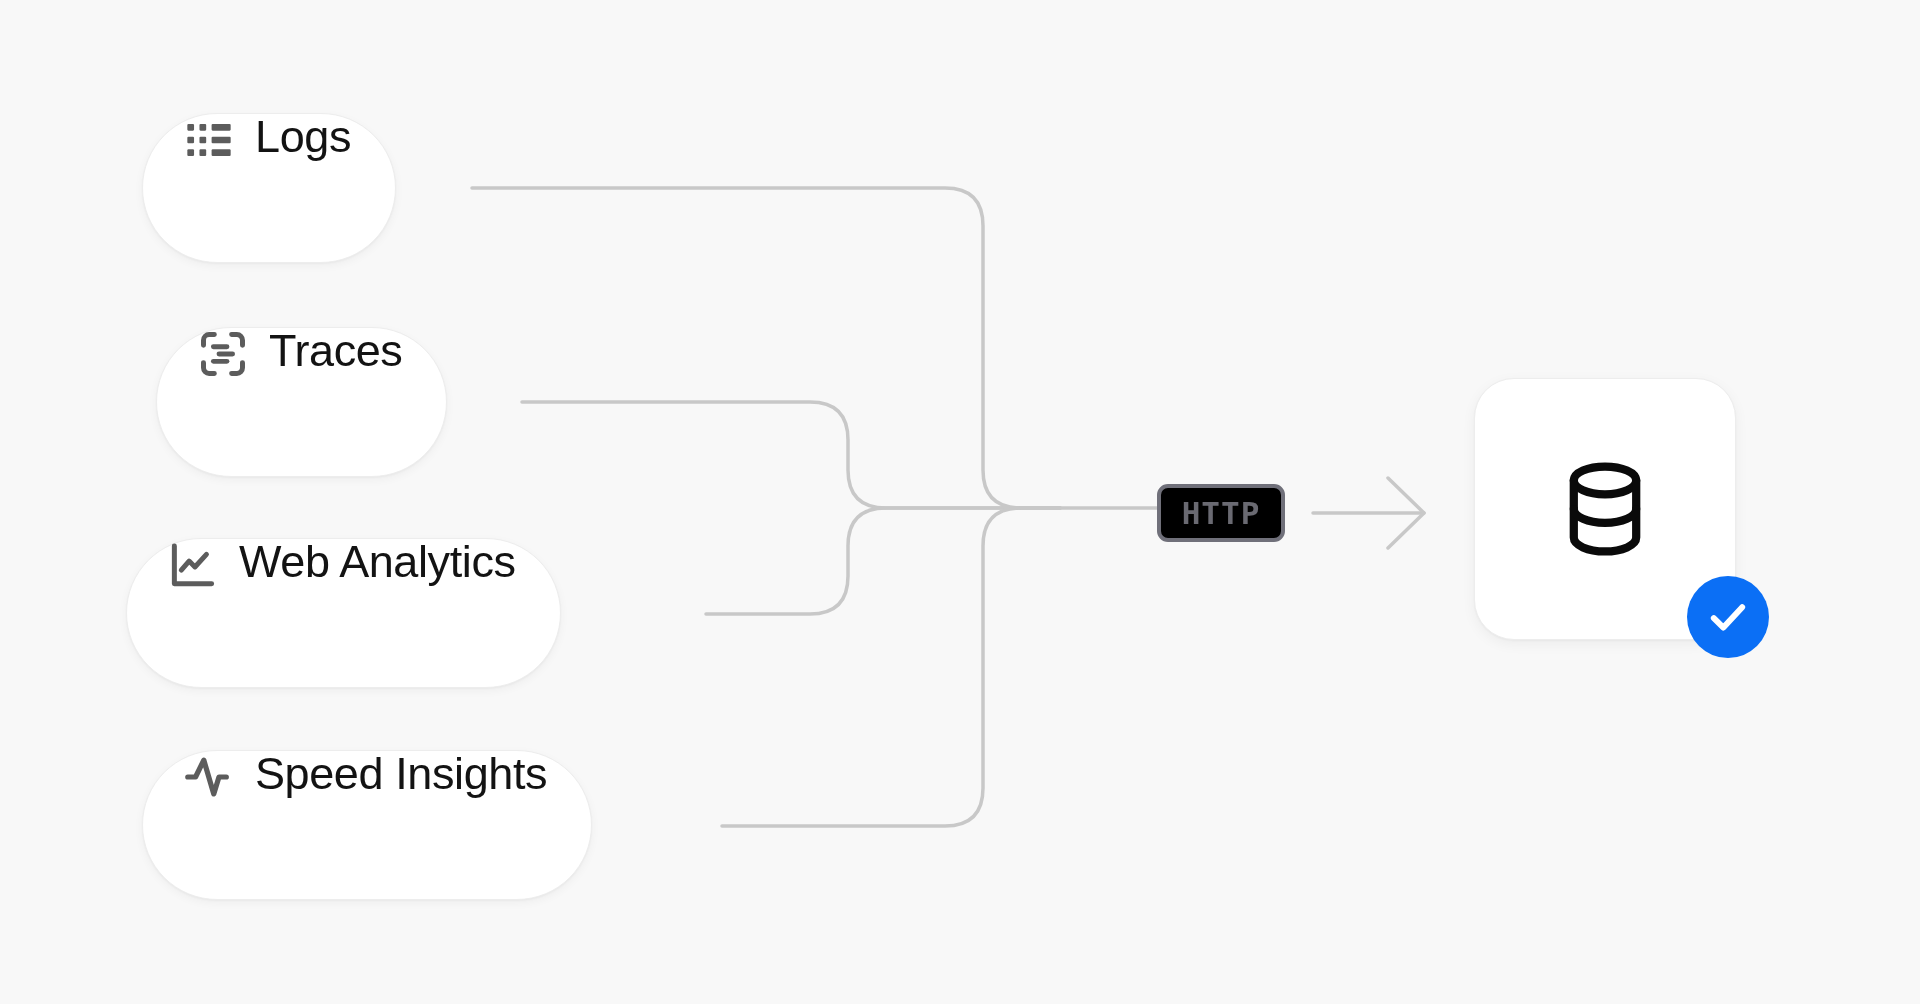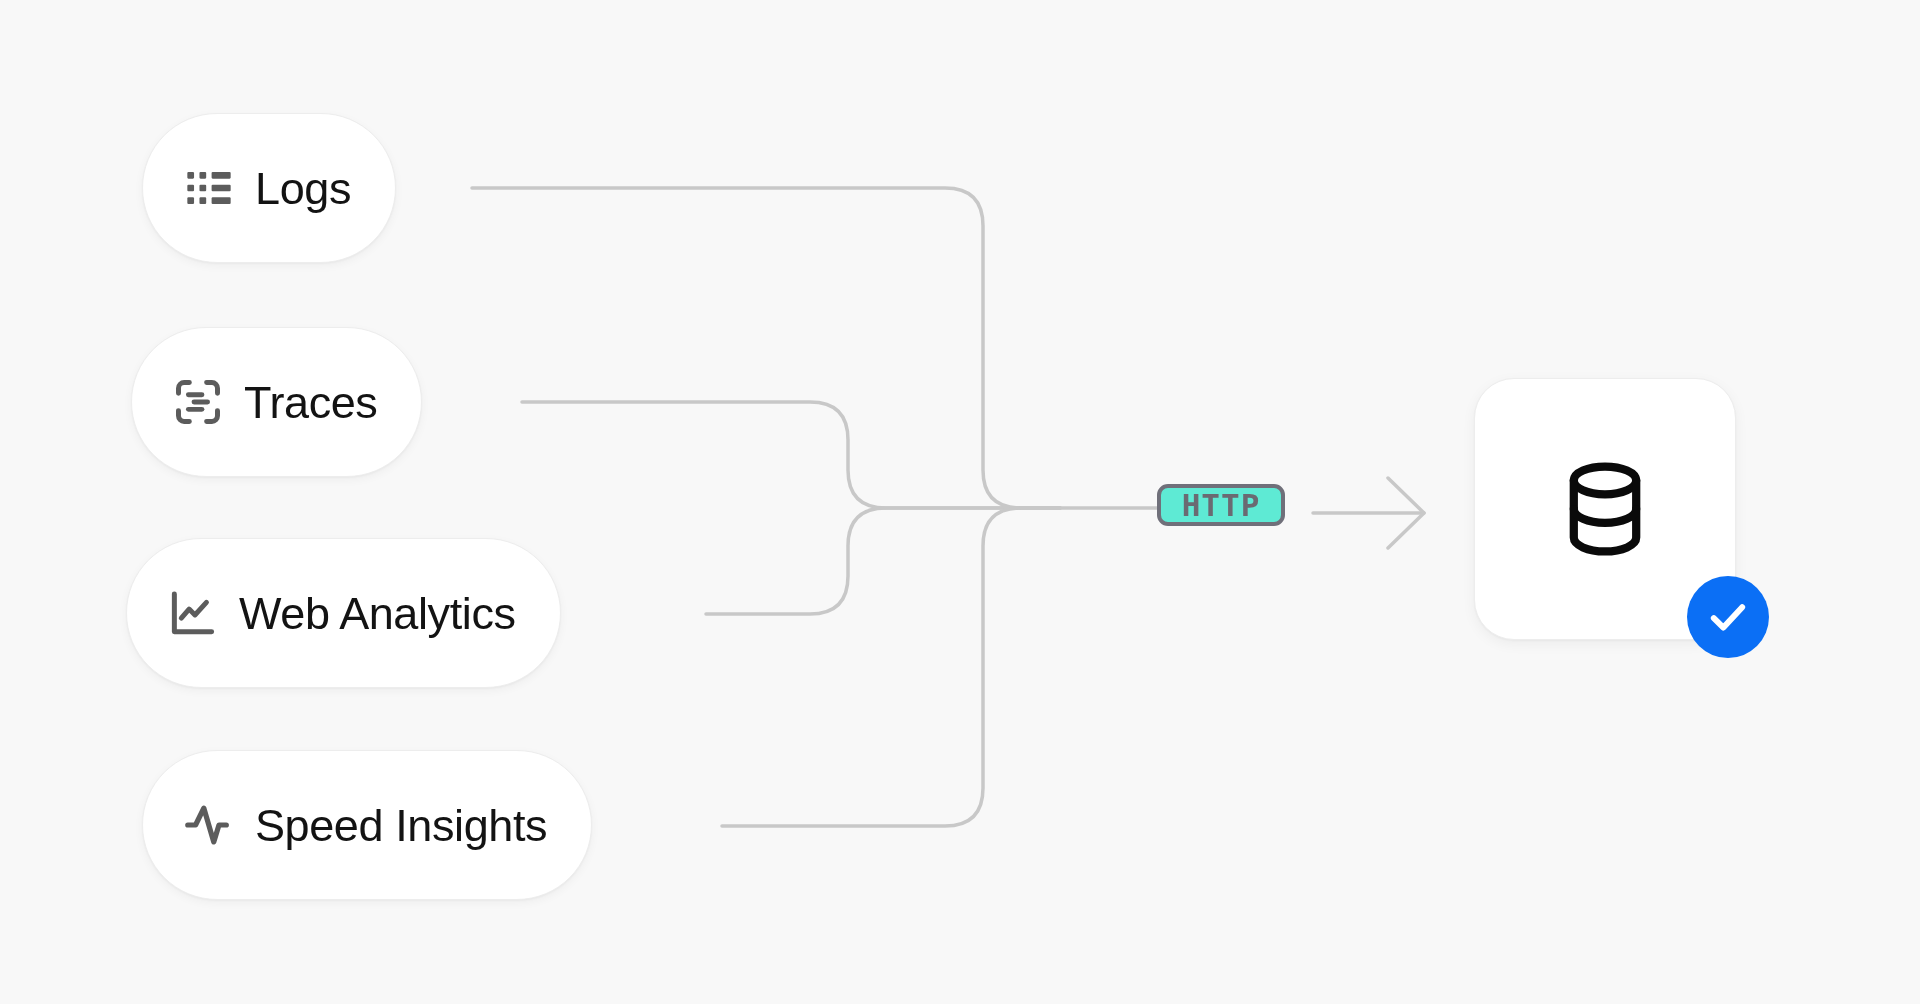--- a/index.html
+++ b/index.html
@@ -30,34 +30,33 @@
     inset: 0;
     width: 1920px;
     height: 1004px;
     pointer-events: none;
   }
 
   
   .source-pill {
     position: absolute;
     display: flex;
-    align-items: center;
     gap: 20px;
     height: 150px;
     padding: 0 44px 0 40px;
     background: #ffffff;
     border: 1.5px solid #ededed;
     border-radius: 75px;
     box-shadow: 0 1px 2px rgba(0,0,0,0.035),
                 0 3px 10px rgba(0,0,0,0.045);
     white-space: nowrap;
   }
 
   .pill-logs          { left: 142px; top: 113px; }
-  .pill-traces        { left: 131px; top: 327px; }
+  .pill-traces        { left: 156px; top: 327px; }
   .pill-webanalytics  { left: 126px; top: 538px; }
   .pill-speedinsights { left: 142px; top: 750px; }
 
   .pill-icon {
     flex: 0 0 auto;
     width: 52px;
     height: 52px;
     display: block;
     color: #5c5c5c;
   }
@@ -69,24 +68,24 @@
     color: #131313;
     letter-spacing: -0.4px;
   }
 
   
   .http-badge {
     position: absolute;
     left: 1157px;
     top: 484px;
     width: 128px;
-    height: 42px;
+    height: 58px;
     border: 4.5px solid #70707a;
     border-radius: 11px;
-    background: #5eead4;
+    background: #000000;
     display: flex;
     align-items: center;
     justify-content: center;
   }
 
   .http-badge-text {
     font-family: "DejaVu Sans Mono", monospace;
     font-size: 31px;
     font-weight: 700;
     letter-spacing: 1px;

